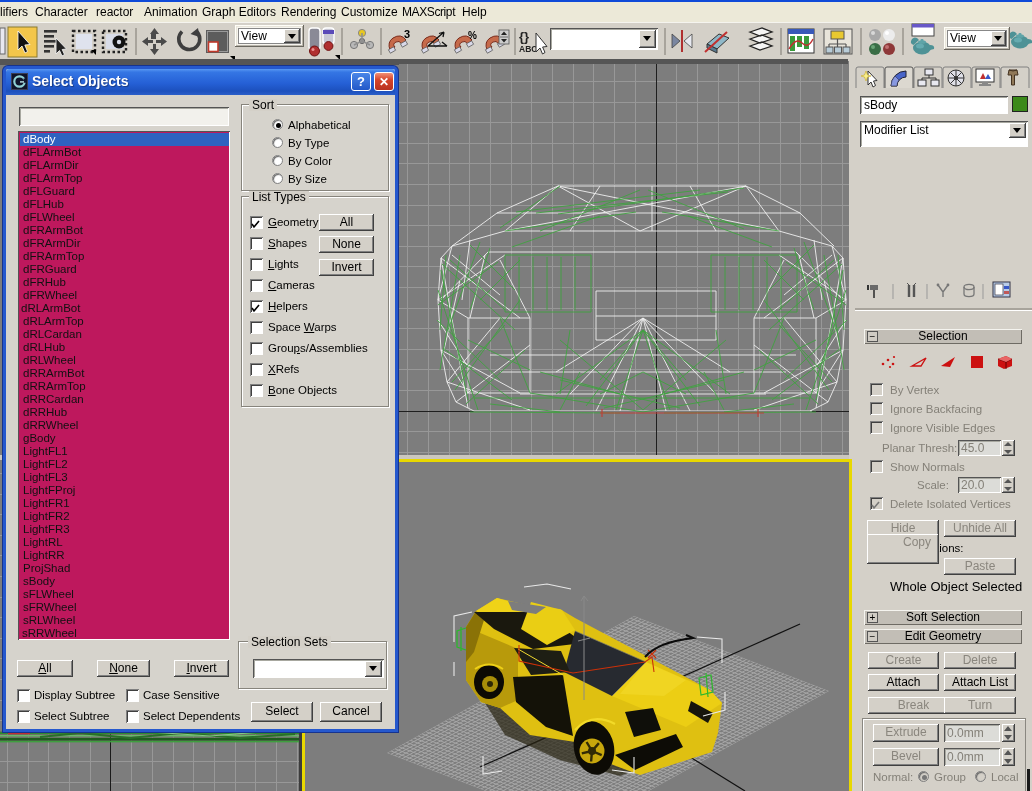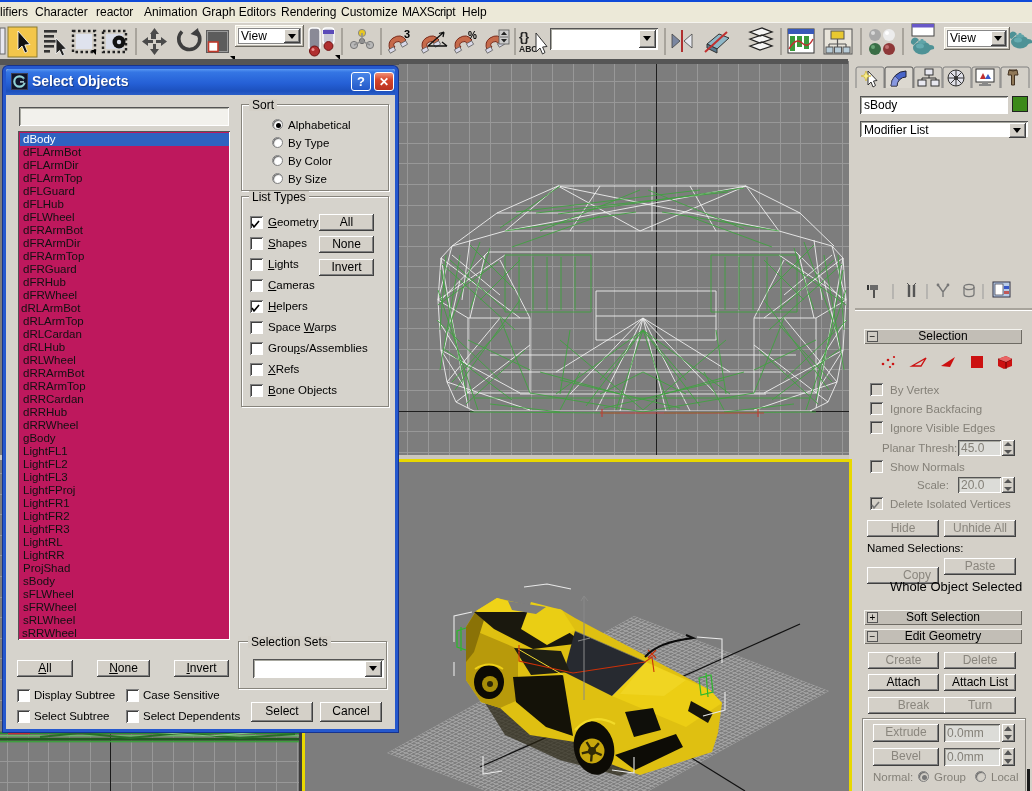--- a/index.html
+++ b/index.html
@@ -516,21 +516,21 @@
    <path d="M4 1 L12 1 L13 6 L9.5 6 L9.5 16 L6.5 16 L6.5 6 L3 6 Z" fill="#907858" stroke="#443322"></path>
    <path d="M4 1 Q8 3 12 1" fill="none" stroke="#443322"></path>
   </g>
  </svg>
 
  <div class="sunk abs" style="left:5px;top:35px;width:148px;height:18px;background:#fff;">
       <span style="position:absolute;left:4px;top:2px;font-size:12px;">sBody</span>
     </div>
  <div class="abs" style="left:157px;top:35px;width:16px;height:16px;background:#3c8a1a;border:1px solid #222;"></div>
 
- <div class="sunk abs" style="left:5px;top:60px;width:168px;height:16px;background:#fff;">
+ <div class="sunk abs" style="left:5px;top:60px;width:168px;height:26px;background:#fff;">
    <span style="position:absolute;left:4px;top:2px;font-size:12px;">Modifier List</span>
    <div class="btn" style="right:2px;top:2px;width:17px;height:15px;"><svg width="9" height="6" style="margin-top:4px;">
           <path d="M0 0 L8 0 L4 5 Z" fill="#000"></path>
         </svg></div>
  </div>
 
 
  <svg width="177" height="22" style="position:absolute;left:0;top:220px;">
    <g transform="translate(12,2)">
         <path d="M3 2 L11 2 L11 7 L3 7 Z" fill="#6a6a6a"></path>
@@ -608,21 +608,21 @@
  <div class="btn" style="left:147px;top:416px;width:13px;height:16px;"><svg width="9" height="12" style="margin-top:2px;">
         <path d="M4 0 L8 4 L0 4 Z M4 12 L0 8 L8 8 Z" fill="#555"></path>
       </svg></div>
  <div class="cb cbg" style="left:15px;top:436px;"><svg width="11" height="11">
         <path d="M2 5 L4 8 L9 2" stroke="#777" stroke-width="1.6" fill="none"></path>
       </svg></div>
     <div class="lbl dis" style="left:35px;top:437px;">Delete Isolated Vertices</div>
  <div class="btn dis" style="left:12px;top:459px;width:72px;height:17px;line-height:16px;">Hide</div>
  <div class="btn dis" style="left:89px;top:459px;width:72px;height:17px;line-height:16px;">Unhide All</div>
  <div class="lbl" style="left:12px;top:481px;">Named Selections:</div>
- <div class="btn dis" style="left:12px;top:506px;width:72px;height:17px;line-height:16px;padding-left:28px;">Copy</div>
+ <div class="btn dis" style="left:12px;top:473px;width:72px;height:30px;line-height:16px;padding-left:28px;">Copy</div>
  <div class="btn dis" style="left:89px;top:497px;width:72px;height:17px;line-height:16px;">Paste</div>
  <div class="lbl" style="left:35px;top:519px;font-size:13px;">Whole Object Selected</div>
 
  <div class="abs" style="left:9px;top:549px;width:158px;height:15px;background:#c2beb6;box-shadow:inset 1px 1px 0 #f5f4ef,inset -1px -1px 0 #6e6b64;">
    <div class="abs" style="left:3px;top:2px;width:11px;height:11px;border:1px solid #555;font-size:10px;line-height:10px;text-align:center;background:#d0ccc4;">+</div>
    <div style="text-align:center;font-size:12px;line-height:15px;color:#000;">Soft Selection</div>
  </div>
  <div class="abs" style="left:9px;top:568px;width:158px;height:15px;background:#c2beb6;box-shadow:inset 1px 1px 0 #f5f4ef,inset -1px -1px 0 #6e6b64;">
    <div class="abs" style="left:3px;top:2px;width:11px;height:11px;border:1px solid #555;font-size:10px;line-height:9px;text-align:center;background:#d0ccc4;">−</div>
    <div style="text-align:center;font-size:12px;line-height:15px;color:#000;">Edit Geometry</div>

